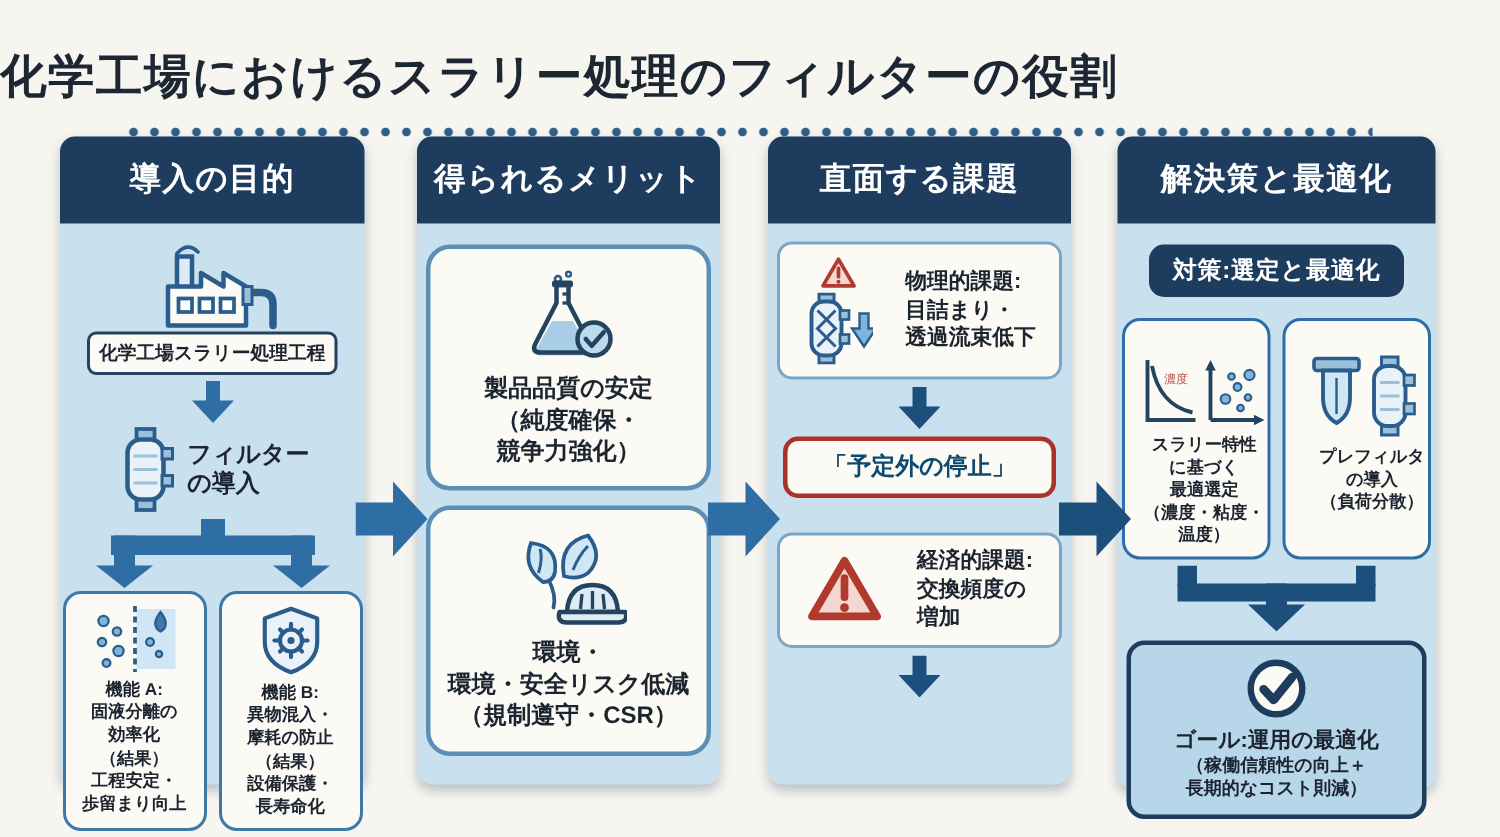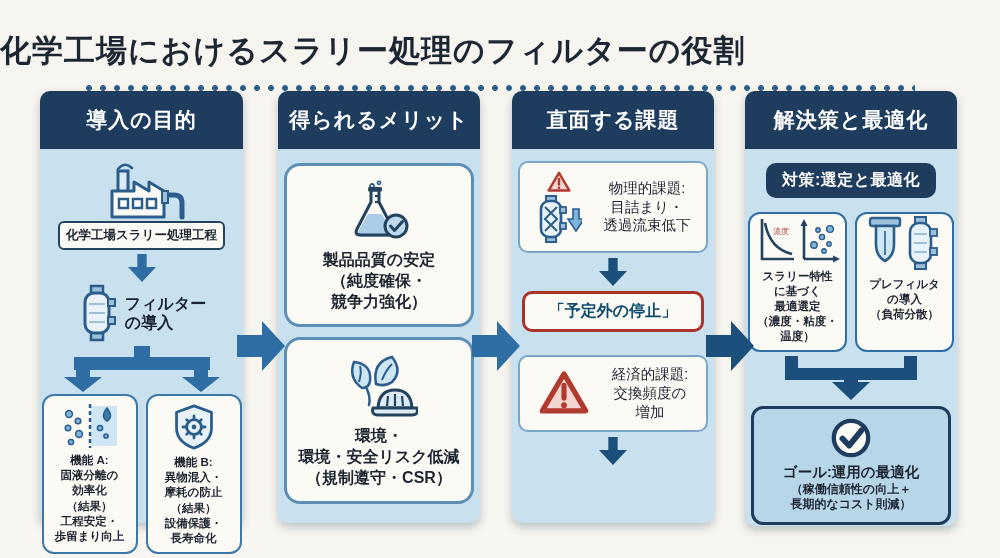--- a/index.html
+++ b/index.html
@@ -40,31 +40,31 @@
   .card{
     background:#fcfaf5;border-radius:12px;display:flex;flex-direction:column;
     align-items:center;justify-content:flex-start;text-align:center;
   }
   .card.fn{width:88px;border:2.5px solid #3d78aa;padding:8px 2px 6px;}
   .fn-text{font-size:11.5px;font-weight:bold;line-height:1.32;margin-top:5px;}
   .card.merit{width:176px;border:3px solid #5c8fb5;border-radius:16px;padding:14px 4px 12px;}
   .merit-text{font-size:16px;font-weight:bold;line-height:1.3;margin-top:8px;}
   .card.issue{width:178px;border:2.5px solid #7aa7c7;border-radius:10px;padding:8px 4px;
     flex-direction:row;align-items:center;gap:6px;justify-content:center;}
-  .issue-text{font-size:14.5px;font-weight:normal;line-height:1.3;text-align:center;margin-left:16px;}
+  .issue-text{font-size:14.5px;font-weight:bold;line-height:1.3;text-align:left;margin-left:16px;}
   .alert-box{
     background:#fcfaf5;border:3px solid #a93229;border-radius:10px;
     width:172px;padding:7px 2px;text-align:center;
     font-size:16px;font-weight:bold;color:#0c4a6e;
   }
   .badge{
     background:#1e3c5e;color:#fff;border-radius:10px;font-size:16px;font-weight:bold;
     padding:7px 16px;margin:4px 0 8px;letter-spacing:.5px;
   }
-  .card.sol{width:91px;border:2.5px solid #2f6da5;padding:1px 2px 6px;}
+  .card.sol{width:91px;border:2.5px solid #2f6da5;padding:22px 2px 6px;align-items:flex-end;}
   .sol-text{font-size:11.5px;font-weight:bold;line-height:1.3;margin-top:4px;}
   .goal-box{
     background:#b7d6ea;border:3px solid #1e3c5e;border-radius:12px;
     width:186px;padding:8px 4px 9px;text-align:center;
     display:flex;flex-direction:column;align-items:center;margin-top:2px;
   }
   .goal-title{font-size:14.5px;font-weight:bold;margin-top:4px;}
   .goal-sub{font-size:12px;font-weight:bold;line-height:1.3;}
   .gap-arrow{position:absolute;top:317px;z-index:5;}
   .icn{display:flex;align-items:center;justify-content:center;}

